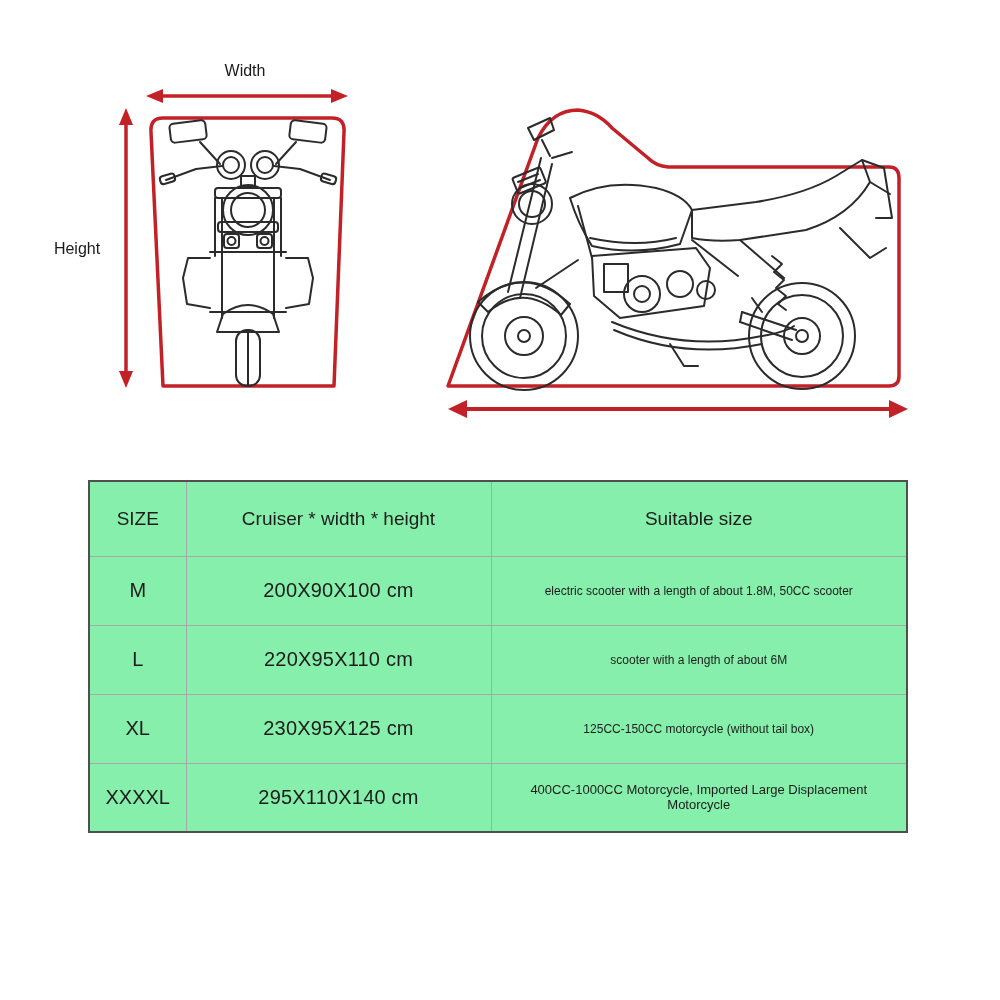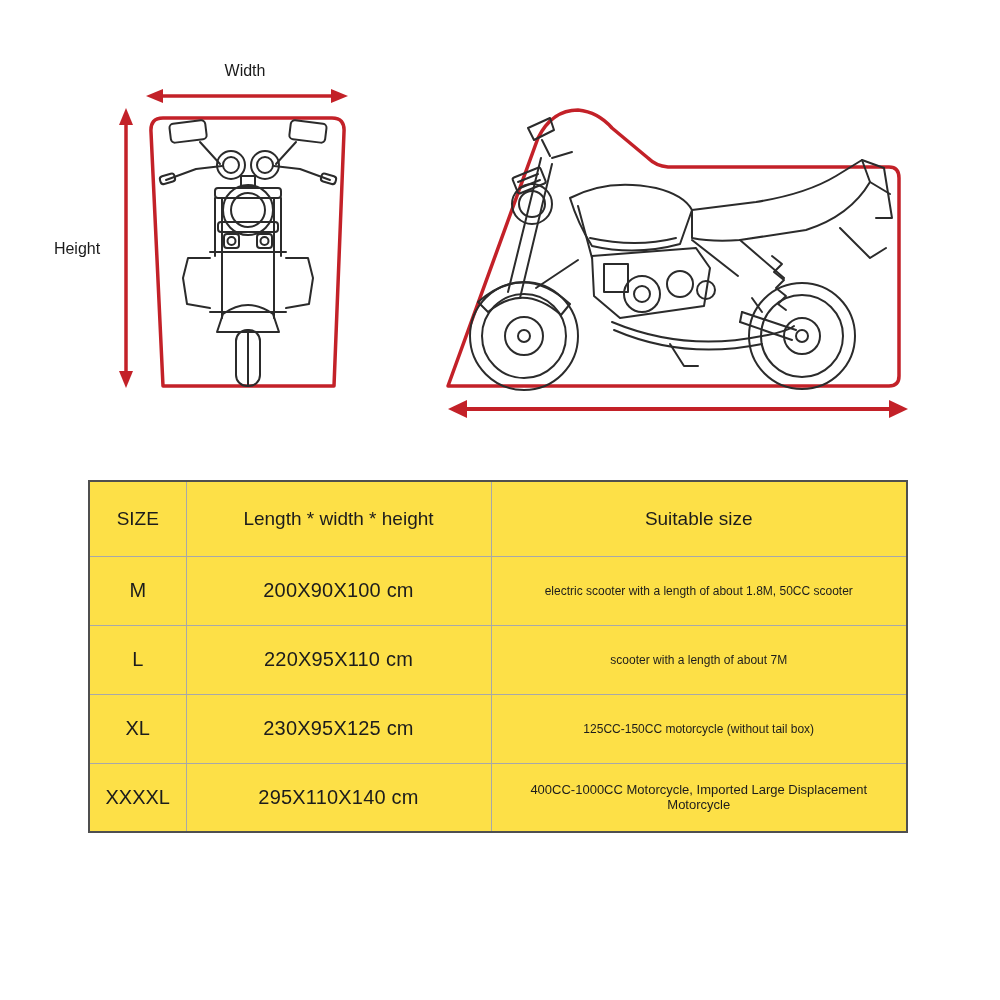--- a/index.html
+++ b/index.html
@@ -14,21 +14,21 @@
   .red-fill { fill:var(--arrow-color,#c32128); stroke:none; }
   .ink { stroke:#2b2b2b; fill:none; stroke-width:2; stroke-linejoin:round; stroke-linecap:round; }
 
   table.size-table {
     position:absolute; left:88px; top:480px; width:818px;
     border-collapse:collapse; table-layout:fixed;
     border:2px solid #4f4f4f;
   }
   .size-table th, .size-table td {
     border:1px solid #a8a8a8; text-align:center; vertical-align:middle;
-    padding:0 6px; background:#fde047;
+    padding:0 6px; background:#86efac;
   }
   .size-table thead tr { height:75px; }
   .size-table tbody tr { height:69px; }
   .size-table th { font-weight:normal; font-size:19px; }
   .col-size  { width:97px; }
   .col-dims  { width:305px; }
   .col-suit  { width:416px; }
   td.cell-size { font-size:20px; }
   td.cell-dims { font-size:20px; letter-spacing:0.2px; }
   td.cell-suit { font-size:12px; }
@@ -151,34 +151,34 @@
 
   <table class="size-table">
     <colgroup>
         <col class="col-size">
         <col class="col-dims">
         <col class="col-suit">
       </colgroup>
     <thead>
       <tr>
         <th>SIZE</th>
-        <th>Length * width * height</th>
+        <th>Cruiser * width * height</th>
         <th>Suitable size</th>
       </tr>
     </thead>
     <tbody>
       <tr>
         <td class="cell-size">M</td>
         <td class="cell-dims">200X90X100 cm</td>
         <td class="cell-suit">electric scooter with a length of about 1.8M, 50CC scooter</td>
       </tr>
       <tr>
         <td class="cell-size">L</td>
         <td class="cell-dims">220X95X110 cm</td>
-        <td class="cell-suit">scooter with a length of about 7M</td>
+        <td class="cell-suit">scooter with a length of about 6M</td>
       </tr>
       <tr>
         <td class="cell-size">XL</td>
         <td class="cell-dims">230X95X125 cm</td>
         <td class="cell-suit">125CC-150CC motorcycle (without tail box)</td>
       </tr>
       <tr class="small">
         <td class="cell-size">XXXXL</td>
         <td class="cell-dims">295X110X140 cm</td>
         <td class="cell-suit">400CC-1000CC Motorcycle, Imported Large Displacement Motorcycle</td>

